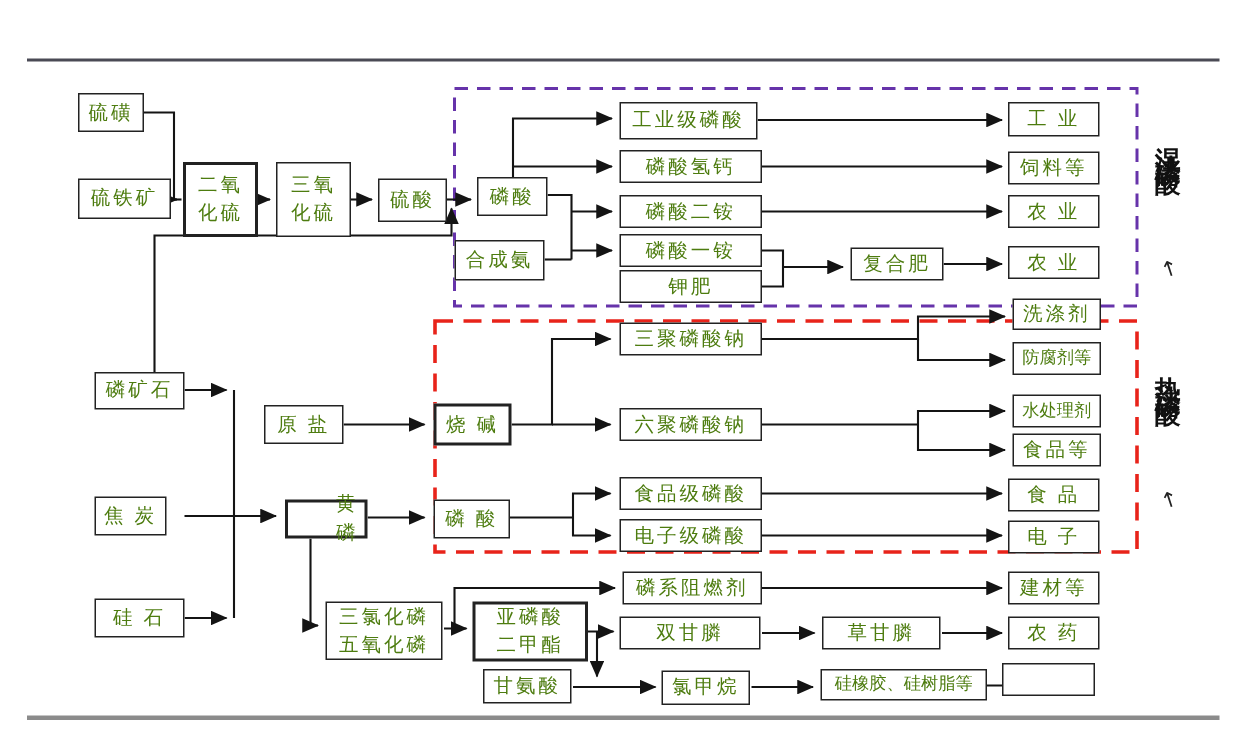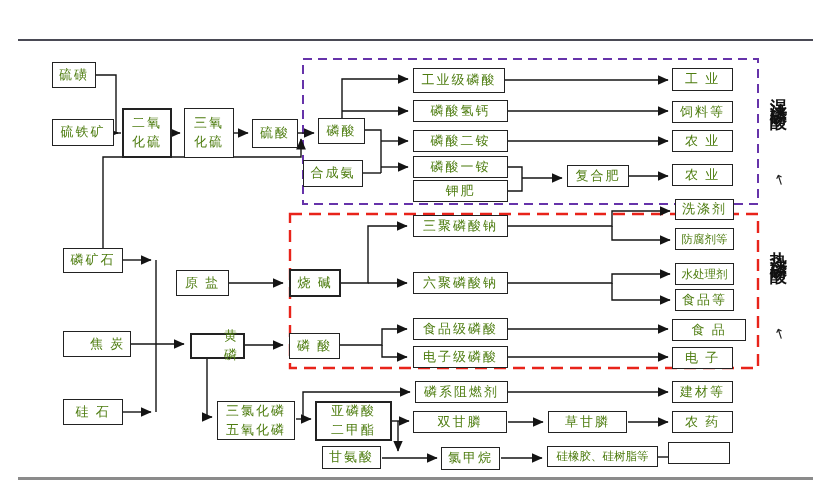--- a/index.html
+++ b/index.html
@@ -121,33 +121,33 @@
       <div class="node" style="left: 413px; top: 156px; width: 95px; height: 22px;">磷酸一铵</div>
       <div class="node" style="left: 413px; top: 180px; width: 95px; height: 22px;">钾肥</div>
       <div class="node" style="left: 567px; top: 165px; width: 62px; height: 22px;">复合肥</div>
       <div class="node" style="left: 672px; top: 68px; width: 61px; height: 23px;">工 业</div>
       <div class="node" style="left: 672px; top: 101px; width: 61px; height: 22px;">饲料等</div>
       <div class="node" style="left: 672px; top: 130px; width: 61px; height: 22px;">农 业</div>
       <div class="node" style="left: 672px; top: 164px; width: 61px; height: 22px;">农 业</div>
       <div class="node" style="left: 63px; top: 248px; width: 60px; height: 25px;">磷矿石</div>
       <div class="node" style="left: 176px; top: 270px; width: 53px; height: 26px;">原 盐</div>
       <div class="node thick" style="left: 289px; top: 269px; width: 52px; height: 28px;">烧 碱</div>
-      <div class="node" style="left: 63px; top: 331px; width: 68px; height: 26px; padding-left: 21px;">焦 炭</div>
+      <div class="node" style="left: 63px; top: 331px; width: 48px; height: 26px;">焦 炭</div>
       <div class="node thick" style="left: 190px; top: 333px; width: 55px; height: 26px; padding-left: 28px;">黄 磷</div>
       <div class="node" style="left: 289px; top: 333px; width: 51px; height: 26px;">磷 酸</div>
       <div class="node" style="left: 63px; top: 399px; width: 60px; height: 26px;">硅 石</div>
       <div class="node" style="left: 413px; top: 215px; width: 95px; height: 22px;">三聚磷酸钠</div>
       <div class="node" style="left: 413px; top: 272px; width: 95px; height: 22px;">六聚磷酸钠</div>
       <div class="node" style="left: 675px; top: 199px; width: 59px; height: 21px;">洗涤剂</div>
       <div class="node small" style="left: 675px; top: 228px; width: 59px; height: 22px;">防腐剂等</div>
       <div class="node small" style="left: 675px; top: 263px; width: 59px; height: 22px;">水处理剂</div>
       <div class="node" style="left: 675px; top: 289px; width: 59px; height: 22px;">食品等</div>
       <div class="node" style="left: 413px; top: 318px; width: 95px; height: 22px;">食品级磷酸</div>
       <div class="node" style="left: 413px; top: 346px; width: 95px; height: 22px;">电子级磷酸</div>
-      <div class="node" style="left: 672px; top: 319px; width: 74px; height: 22px;">食 品</div>
+      <div class="node" style="left: 672px; top: 319px; width: 61px; height: 22px;">食 品</div>
       <div class="node" style="left: 672px; top: 347px; width: 61px; height: 22px;">电 子</div>
       <div class="node" style="left: 415px; top: 381px; width: 93px; height: 22px;">磷系阻燃剂</div>
       <div class="node" style="left: 672px; top: 381px; width: 61px; height: 22px;">建材等</div>
       <div class="node" style="left: 217px; top: 401px; width: 78px; height: 39px;">三氯化磷
 五氧化磷</div>
       <div class="node thick" style="left: 315px; top: 401px; width: 77px; height: 40px;">亚磷酸
 二甲酯</div>
       <div class="node" style="left: 413px; top: 411px; width: 94px; height: 22px;">双甘膦</div>
       <div class="node" style="left: 548px; top: 411px; width: 79px; height: 22px;">草甘膦</div>
       <div class="node" style="left: 672px; top: 411px; width: 61px; height: 22px;">农 药</div>

